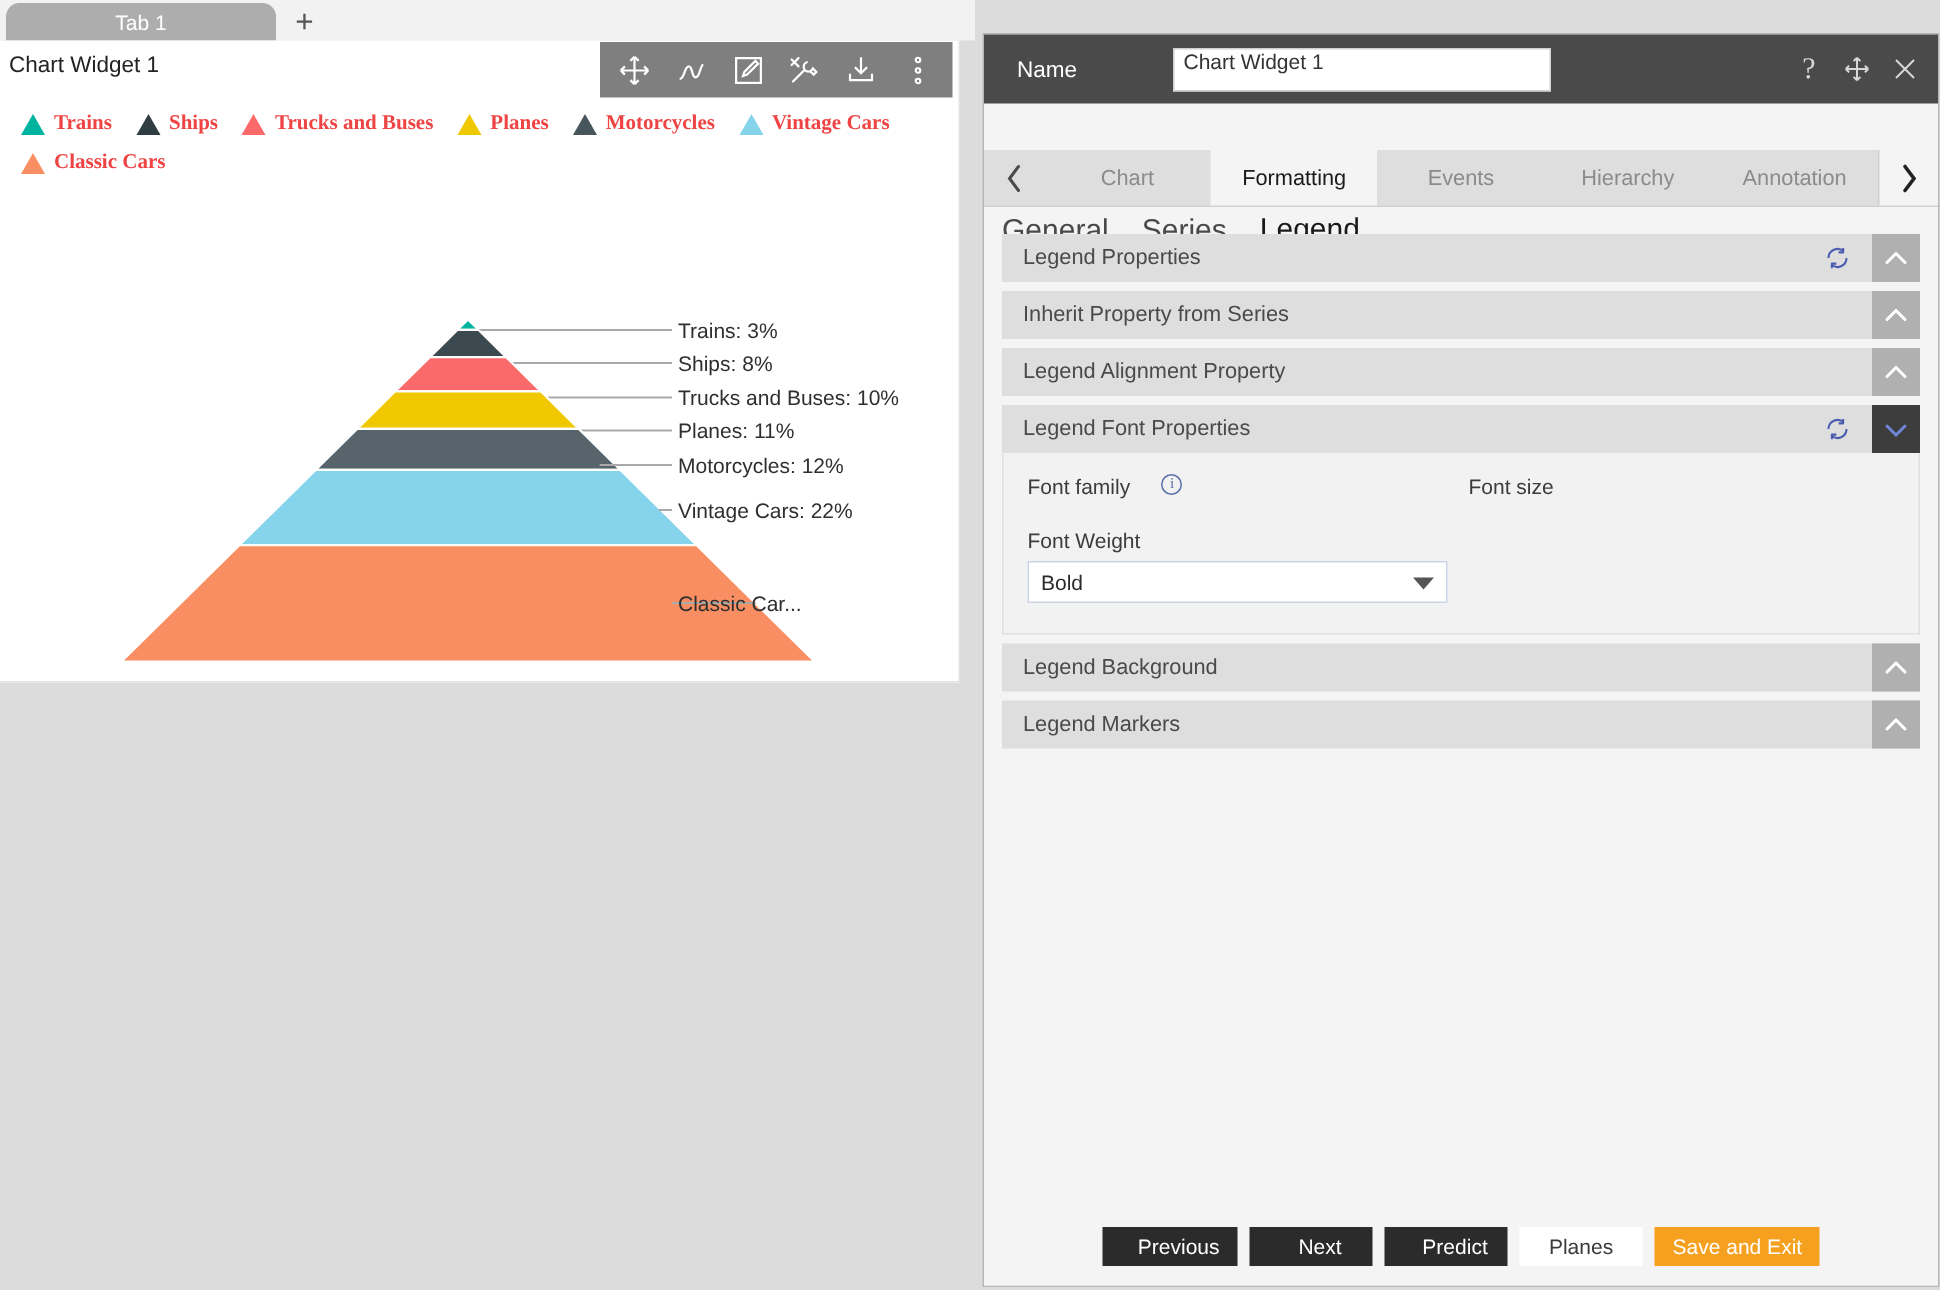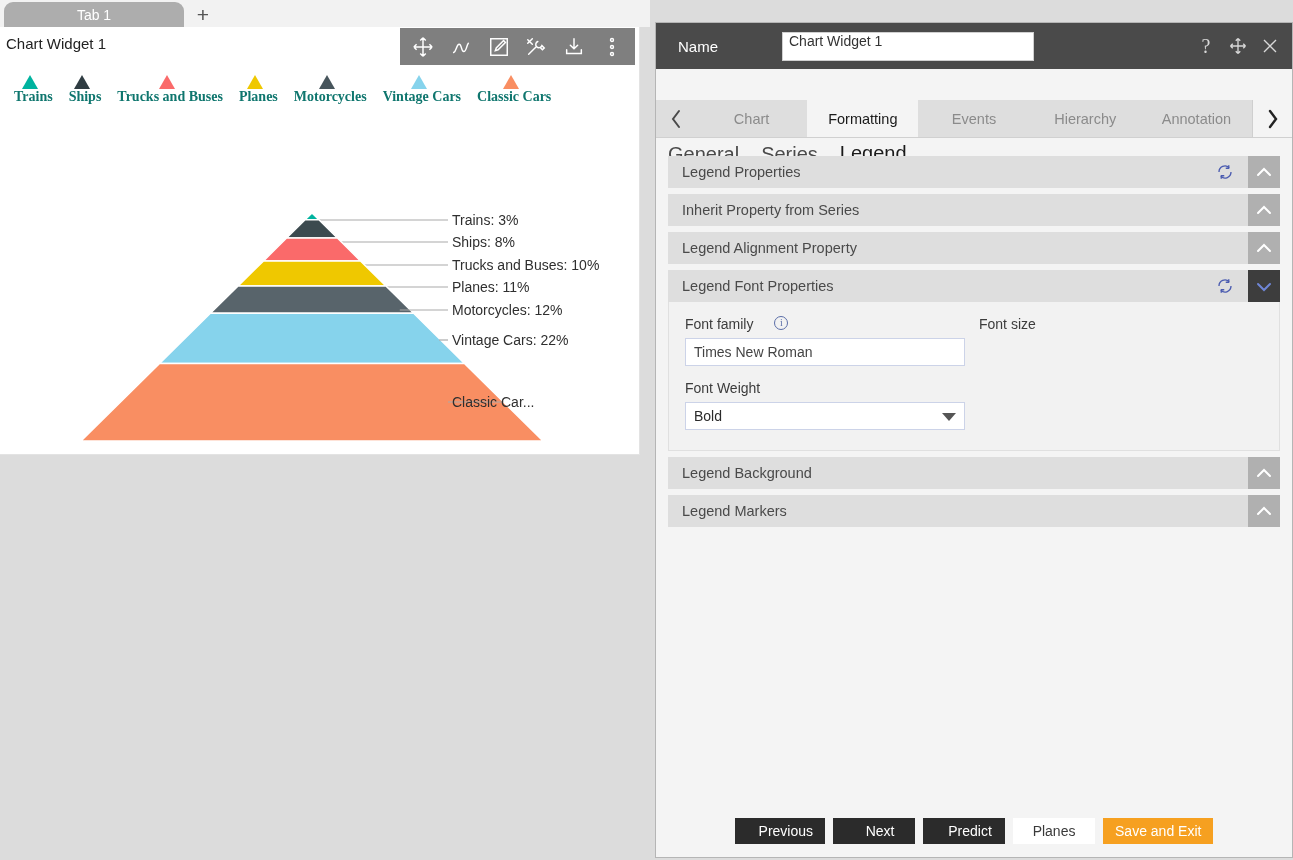--- a/index.html
+++ b/index.html
@@ -69,24 +69,23 @@
   
   #chart-legend {
     position: absolute; left: 14px; top: 48px;
     width: 610px;
     display: flex; flex-wrap: wrap;
     row-gap: 10px;
   }
   .lg-item {
     display: flex; align-items: center;
     margin-right: 16px;
-    font-size: 14px; font-weight: bold; color: #0f766e;
+    font-size: 14px; font-weight: bold; color: #ef4444;
     cursor: pointer;
     font-family: "Liberation Serif", serif;
-    flex-direction: column;
   }
   .lg-mark {
     width: 0; height: 0;
     border-left: 8px solid transparent;
     border-right: 8px solid transparent;
     border-bottom: 14px solid #000;
     margin-right: 6px;
   }
   .lg-text { white-space: nowrap; }
 
@@ -512,21 +511,20 @@
             </svg>
           </div>
         </div>
         <div class="acc-body">
           <div class="form-row">
             <div class="form-field" style="width:280px;">
               <div class="fl">
                 <span>Font family</span>
                 <span class="info-i">i</span>
               </div>
-              <div class="txt-input">Times New Roman</div>
             </div>
             <div class="form-field" style="width:280px;">
               <div class="fl">Font size</div>
             </div>
           </div>
           <div class="form-row" style="margin-top:14px;">
             <div class="form-field" style="width:280px;">
               <div class="fl">Font Weight</div>
               <div class="sel-input">
                 <span>Bold</span>

